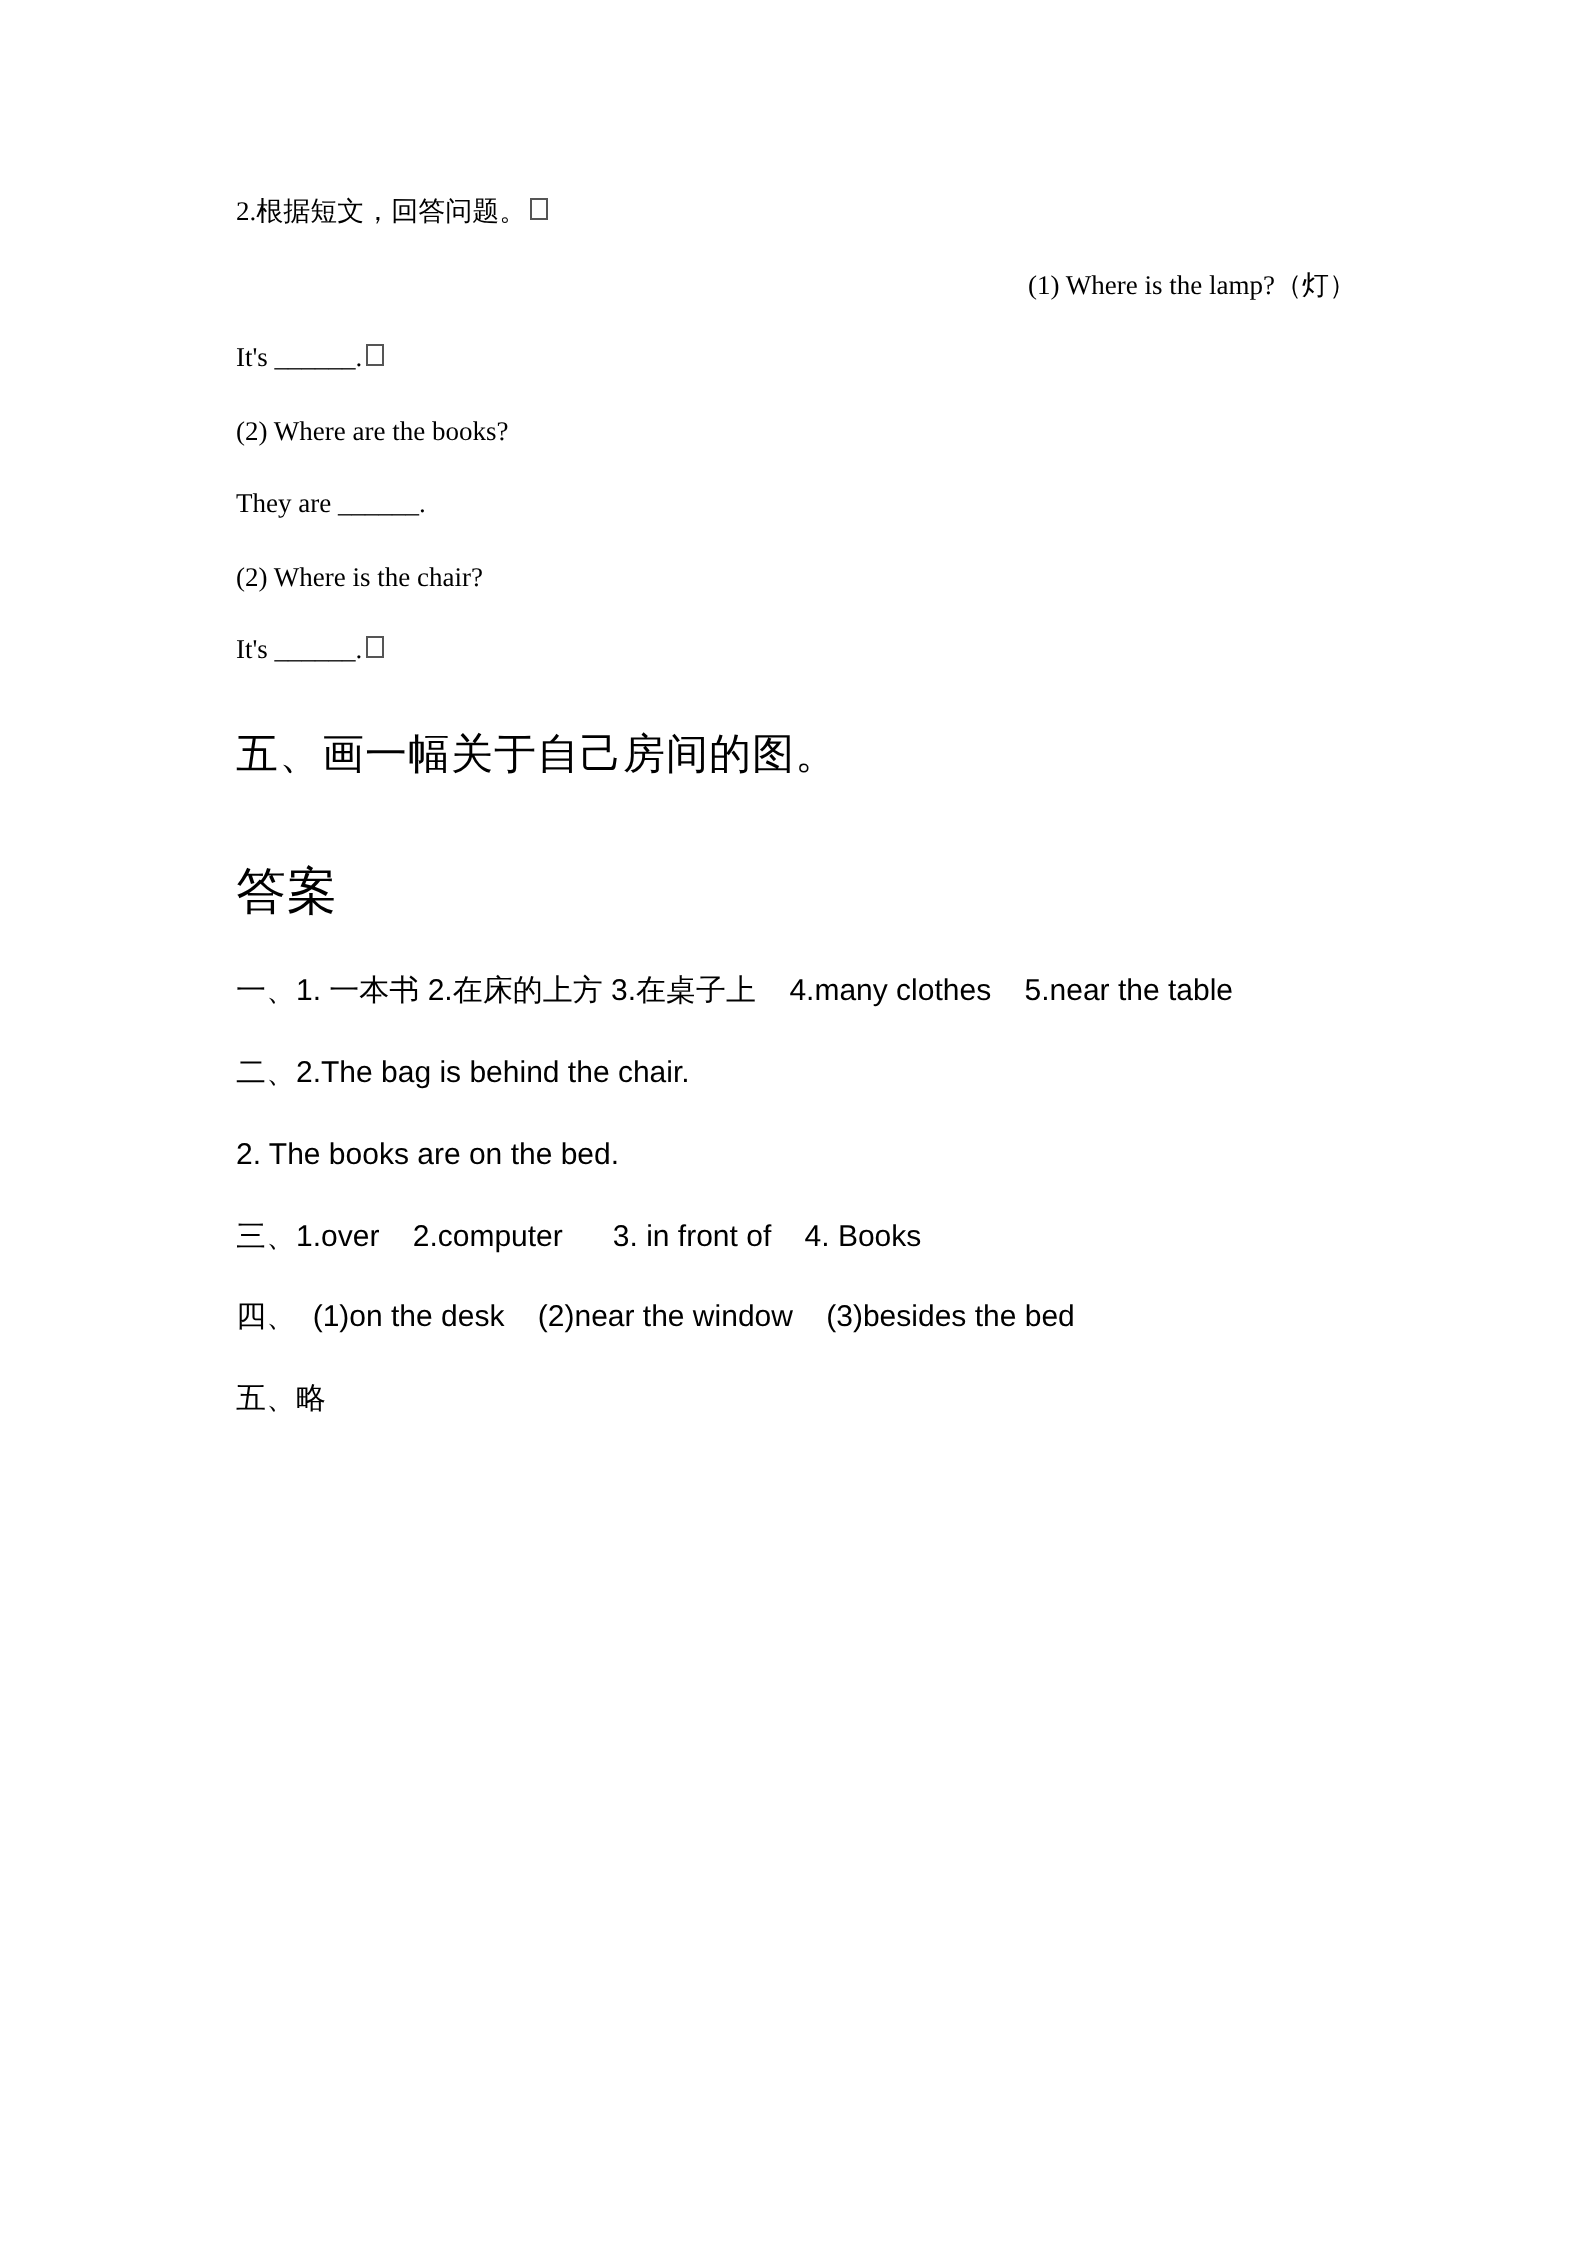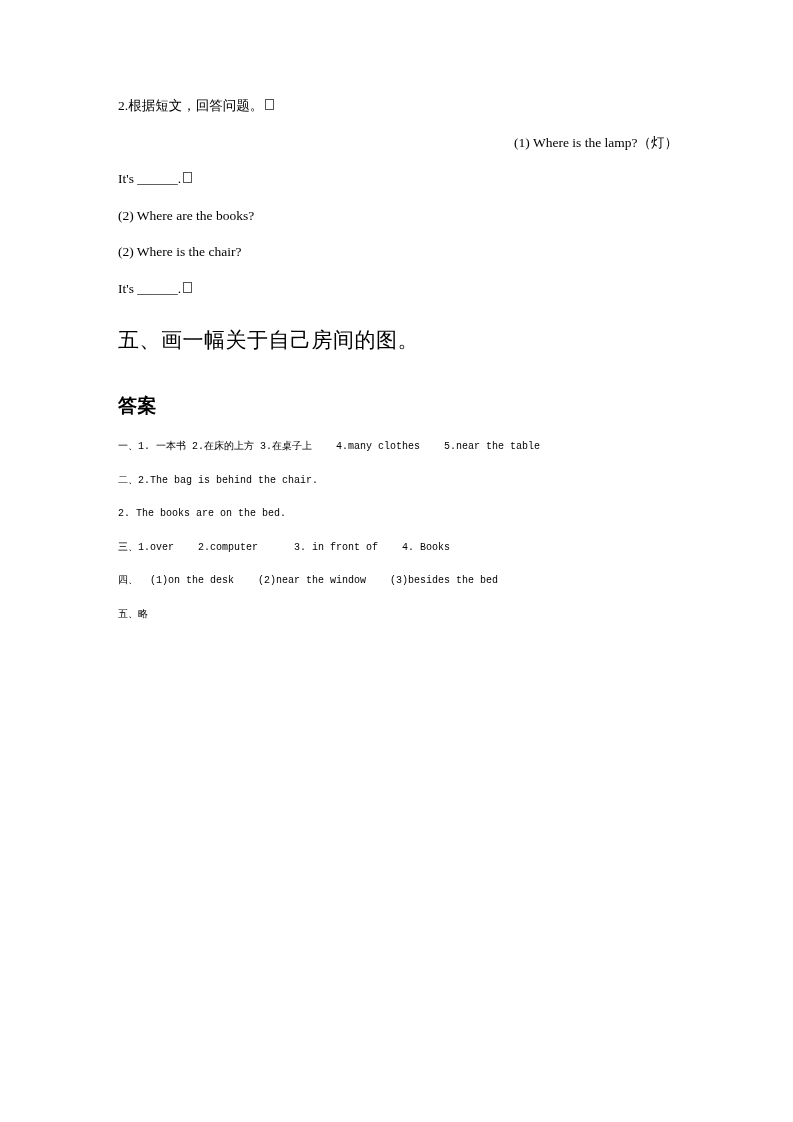--- a/index.html
+++ b/index.html
@@ -42,33 +42,33 @@
   }
   .heading-cn {
     font-size: 21px;
     font-family: "DejaVu Sans", sans-serif;
     font-weight: normal;
     margin: 28px 0 20px 0;
     line-height: 1.4;
     letter-spacing: 0.5px;
   }
   .answer-title {
-    font-size: 19px;
+    font-size: 25px;
     font-family: "DejaVu Sans", sans-serif;
-    font-weight: bold;
+    font-weight: normal;
     margin: 36px 0 22px 0;
     line-height: 1.4;
     letter-spacing: 0.5px;
   }
   .ans-line {
-    font-size: 10px;
+    font-size: 15px;
     line-height: 1.45;
     margin: 0 0 19px 0;
     white-space: pre-wrap;
-    font-family: Liberation Mono, monospace;
+    font-family: Liberation Sans, sans-serif;
   }
   .box {
     display: inline-block;
     width: 7px;
     height: 9px;
     border: 1px solid #555;
     vertical-align: baseline;
     margin-left: 2px;
     position: relative;
     top: 0px;
@@ -81,20 +81,21 @@
   <div class="content">
 
     <p class="line"><span>2.根据短文，回答问题。</span><span class="box"></span></p>
 
     <p class="line indent">(1) Where is the lamp?（灯）</p>
 
     <p class="line"><span>It's ______.</span><span class="box"></span></p>
 
     <p class="line">(2) Where are the books?</p>
 
+    <p class="line">They are ______.</p>
 
     <p class="line">(2) Where is the chair?</p>
 
     <p class="line"><span>It's ______.</span><span class="box"></span></p>
 
     <p class="heading-cn">五、画一幅关于自己房间的图。</p>
 
     <p class="answer-title">答案</p>
 
     <p class="ans-line">一、1. 一本书 2.在床的上方 3.在桌子上    4.many clothes    5.near the table</p>

